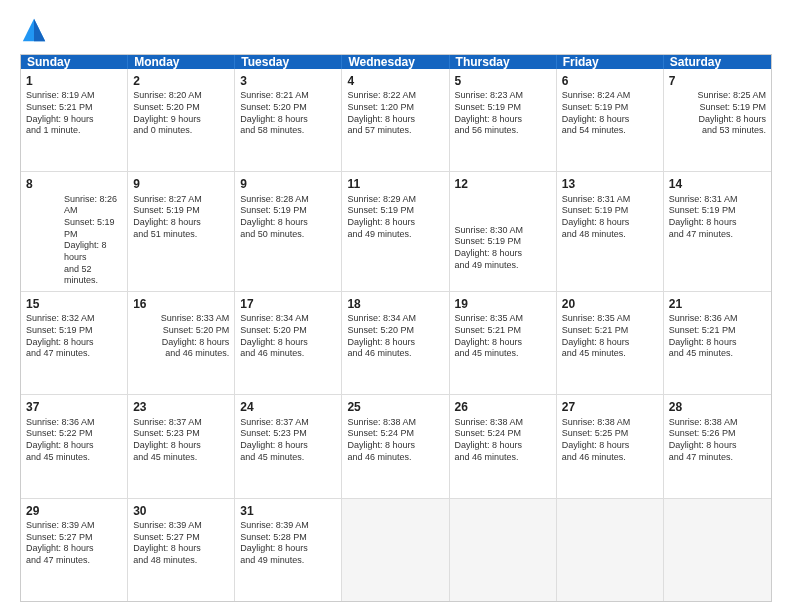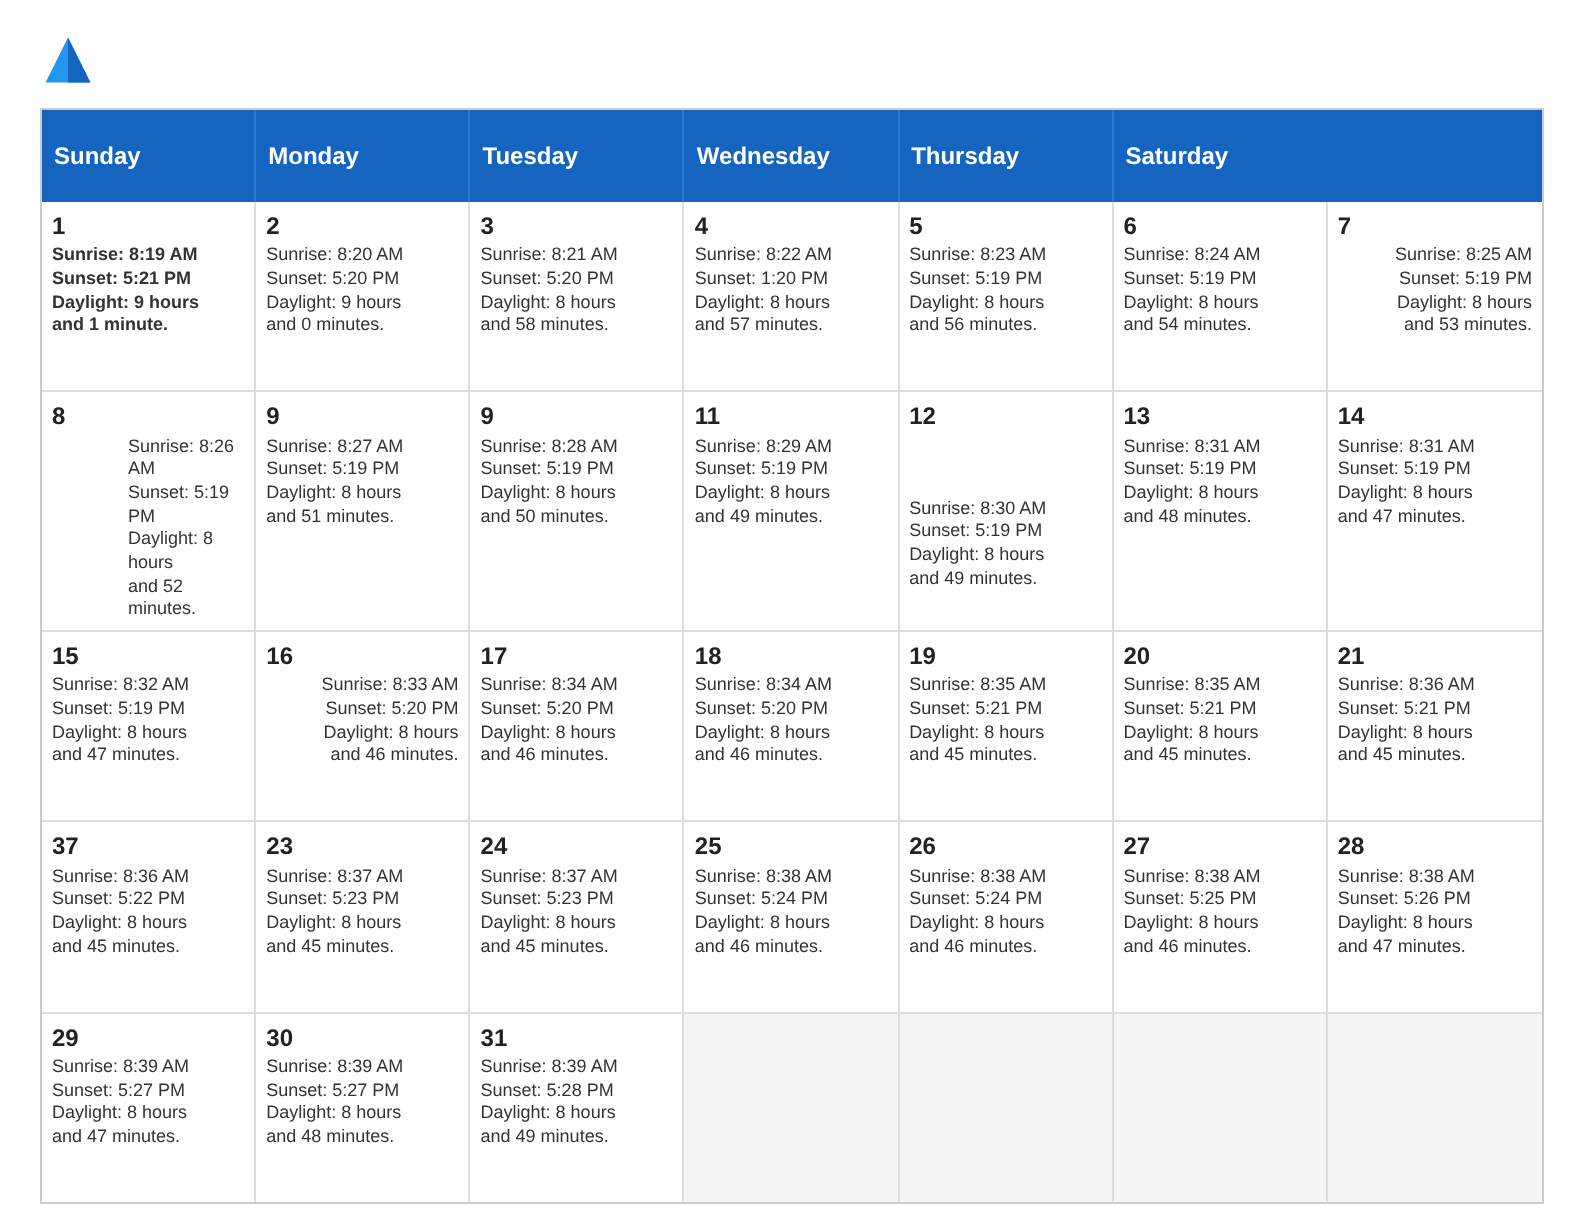--- a/index.html
+++ b/index.html
@@ -61,21 +61,21 @@
     }
     .cal-header {
       display: grid;
       grid-template-columns: repeat(7, 1fr);
       background: #1565C0;
     }
     .cal-header-cell {
       color: #fff;
       font-size: 12px;
       font-weight: bold;
-      padding: 16px 6px;
+      padding: 0 6px;
       text-align: left;
       border-right: 1px solid #2979d0;
     }
     .cal-header-cell:last-child { border-right: none; }
     .cal-body {
       flex: 1;
       display: flex;
       flex-direction: column;
     }
     .cal-row {
@@ -130,27 +130,28 @@
     </div>
   </div>
 
   <div class="calendar">
     <div class="cal-header">
     <div class="cal-header-cell">Sunday</div>
         <div class="cal-header-cell">Monday</div>
         <div class="cal-header-cell">Tuesday</div>
         <div class="cal-header-cell">Wednesday</div>
         <div class="cal-header-cell">Thursday</div>
+        <div class="cal-header-cell">Friday</div>
         <div class="cal-header-cell">Saturday</div>
       </div>
     <div class="cal-body">
     <div class="cal-row">
           <div class="cal-cell">
             <span class="day-num">1</span>
-            <div class="cell-info" style="white-space: pre-line; font-weight: bold;">Sunrise: 8:19 AM
+            <div class="cell-info" style="white-space: pre-line;">Sunrise: 8:19 AM
 Sunset: 5:21 PM
 Daylight: 9 hours
 and 1 minute.</div>
           </div>
           <div class="cal-cell">
             <span class="day-num">2</span>
             <div class="cell-info" style="white-space: pre-line;">Sunrise: 8:20 AM
 Sunset: 5:20 PM
 Daylight: 9 hours
 and 0 minutes.</div>

